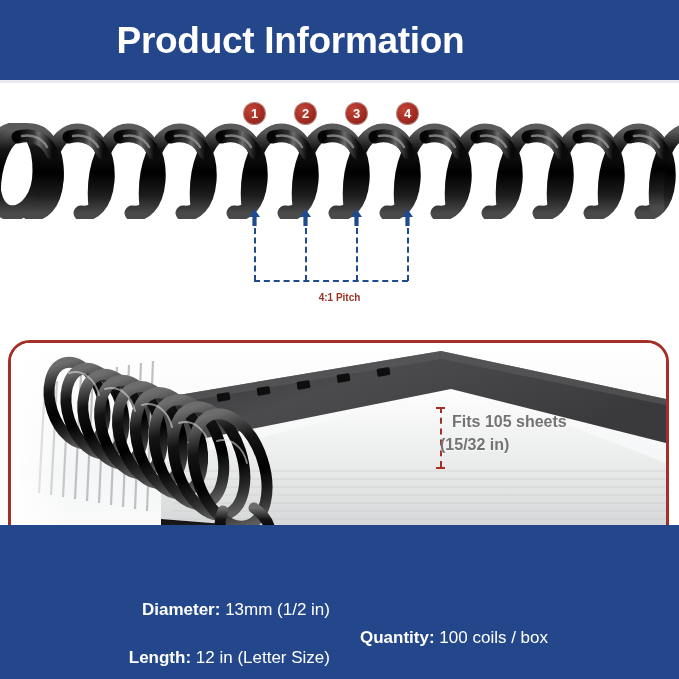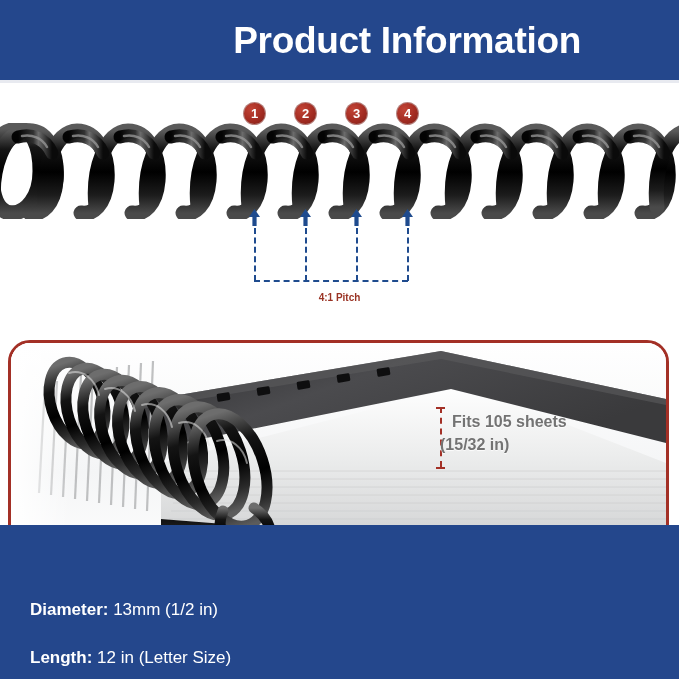--- a/index.html
+++ b/index.html
@@ -25,21 +25,21 @@
     top: 0;
     width: 679px;
     height: 80px;
     background: #24478c;
   }
   .header-title {
     position: absolute;
     left: 0;
     top: 19px;
     width: 581px;
-    text-align: right;
+    text-align: center;
     color: #ffffff;
     font-size: 37px;
     font-weight: bold;
     letter-spacing: -0.3px;
     line-height: 44px;
     white-space: nowrap;
   }
   .header-rule {
     position: absolute;
     left: 0;
@@ -172,21 +172,21 @@
     background: #24478c;
   }
   .spec {
     position: absolute;
     color: #ffffff;
     font-size: 17px;
     white-space: nowrap;
     line-height: 20px;
   }
   .spec b { font-weight: bold; }
-  .spec-left { }
+  .spec-left { text-align: right; }
   .spec-l1 { left: 30px; width: 300px; top: 600px; }
   .spec-l2 { left: 30px; width: 300px; top: 628px; margin-top: 20px; }
   .spec-r1 { left: 360px; top: 600px; }
   .spec-r2 { left: 360px; top: 628px; }
 </style>
 </head>
 <body>
 
 <div id="page">
 
@@ -402,14 +402,18 @@
   <div class="footer-band"></div>
 
   <div class="spec spec-left spec-l1">
     <b>Diameter:</b>
     <span>13mm (1/2 in)</span>
   </div>
   <div class="spec spec-left spec-l2">
     <b>Length:</b>
     <span>12 in (Letter Size)</span>
   </div>
+  <div class="spec spec-r2">
+    <b>Quantity:</b>
+    <span>100 coils / box</span>
+  </div>
 
 </div>
 
 </body></html>

